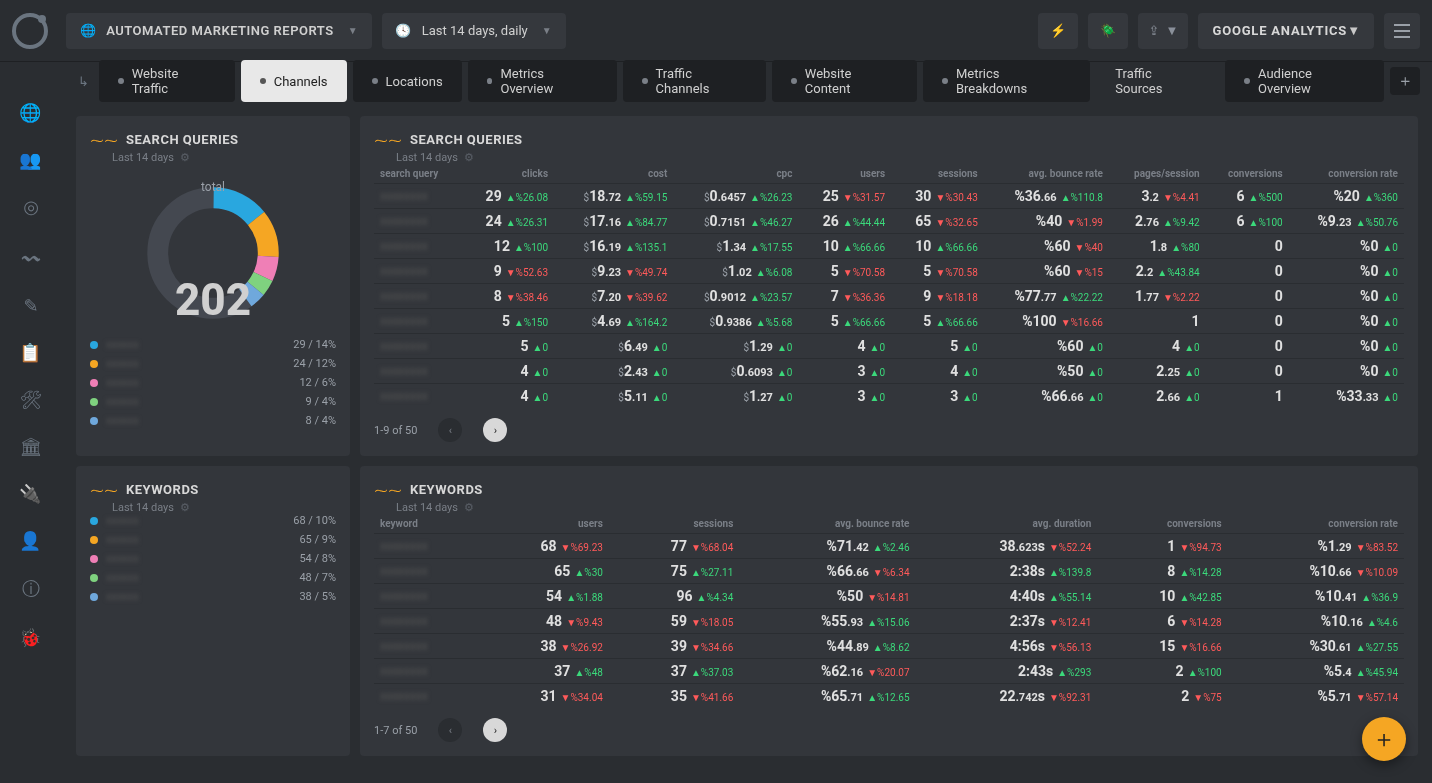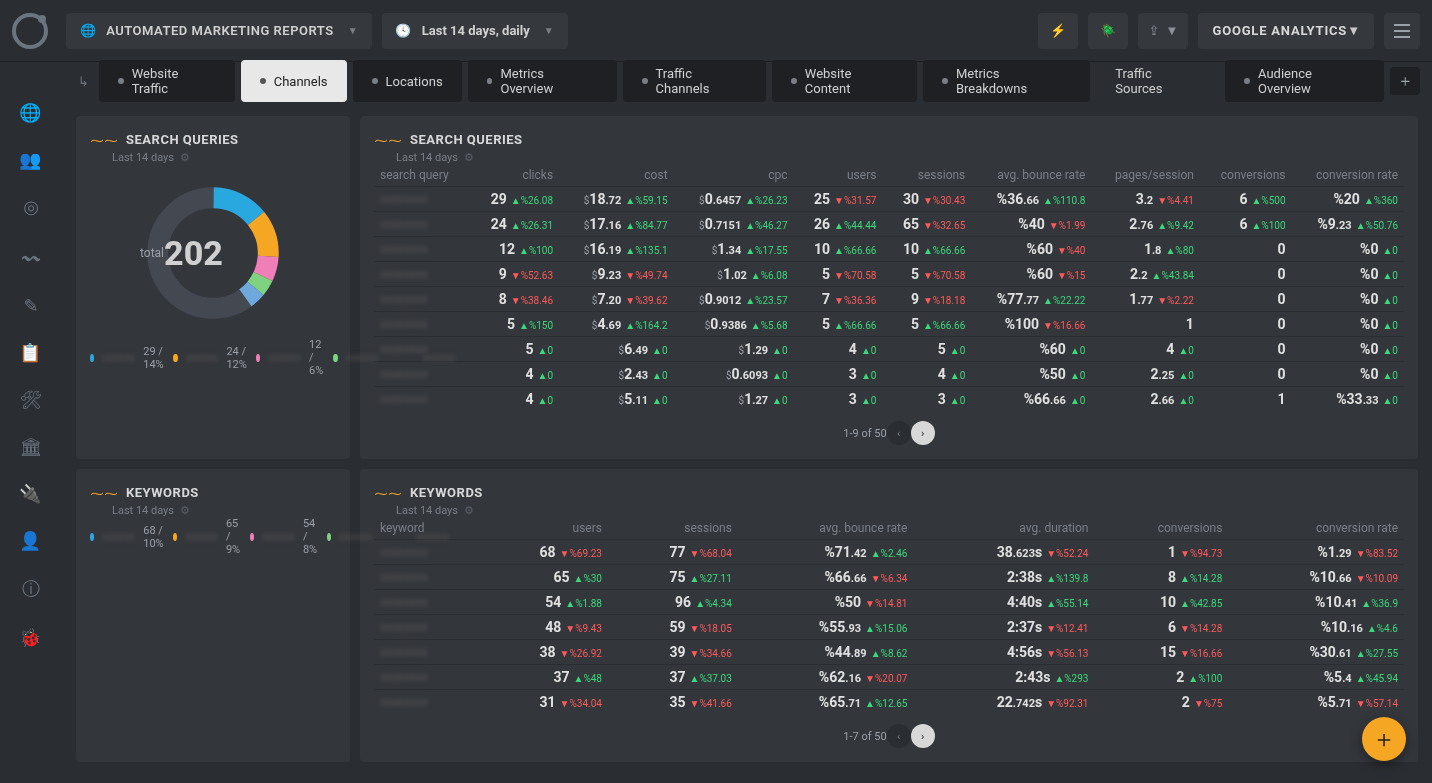--- a/index.html
+++ b/index.html
@@ -34,59 +34,59 @@
 .card{background:#33363b;border-radius:4px;padding:14px}
 .card.small{width:274px}
 .card.big{flex:1}
 .card-header{display:flex;align-items:center;gap:8px;margin-bottom:2px}
 .zig{color:#f5a623;font-size:14px}
 .card-title{font-size:13px;font-weight:700;color:#d8d8d8;letter-spacing:.5px}
 .card-sub{font-size:11px;color:#7a7f87;margin-left:22px;display:flex;align-items:center;gap:6px}
 .gear{color:#5a5f67;font-size:11px}
 .donut-wrap{display:flex;justify-content:center;margin:16px 0 12px}
 .donut{position:relative;width:146px;height:146px}
-.donut-center{position:absolute;inset:0;display:flex;flex-direction:row;align-items:center;justify-content:flex-start}
+.donut-center{position:absolute;inset:0;display:flex;flex-direction:column;align-items:center;justify-content:space-between}
 .donut-center .t{font-size:12px;color:#9aa0a8}
-.donut-center .v{font-size:34px;font-weight:800;color:#d0d0d0}
+.donut-center .v{font-size:44px;font-weight:800;color:#d0d0d0}
 .donut.sm{width:110px;height:110px}
 .donut.sm .v{font-size:26px}
-.legend{display:flex;flex-direction:row;gap:6px;font-size:11px}
+.legend{display:flex;flex-direction:column;gap:6px;font-size:11px}
 .legend-item{display:flex;align-items:center;gap:8px}
 .legend-item .sw{width:8px;height:8px;border-radius:50%}
 .legend-item .nm{color:#555;filter:blur(2px);flex:1}
 .legend-item .st{color:#9aa0a8}
 .tbl{width:100%;font-size:12px;border-collapse:collapse}
-.tbl th{text-align:right;font-weight:400;color:#7a7f87;font-size:12px;padding:4px 6px}
+.tbl th{text-align:right;font-weight:700;color:#7a7f87;font-size:10px;padding:4px 6px}
 .tbl th:first-child{text-align:left}
 .tbl td{text-align:right;padding:4px 6px;border-top:1px solid #2a2d31;white-space:nowrap}
 .tbl td:first-child{text-align:left;color:#555;filter:blur(2px)}
 .mv{font-size:14px;font-weight:700;color:#e0e0e0}
 .mv .cur{font-size:10px;font-weight:400;color:#9aa0a8}
 .mv .dec{font-size:11px}
 .delta{font-size:10px;margin-left:4px}
 .delta.up{color:#3bd97b}
 .delta.dn{color:#ff5a5a}
-.pager{display:flex;align-items:center;justify-content:center;gap:0;margin-top:10px;font-size:11px;color:#9aa0a8}
+.pager{display:flex;align-items:center;justify-content:flex-start;gap:21px;margin-top:10px;font-size:11px;color:#9aa0a8}
 .pager-btn{width:24px;height:24px;border-radius:50%;background:#2a2d31;display:flex;align-items:center;justify-content:center;cursor:pointer;color:#7a7f87}
 .pager-btn.on{background:#d8d8d8;color:#222}
 .fab{position:absolute;right:26px;bottom:22px;width:44px;height:44px;border-radius:50%;background:#f5a623;display:flex;align-items:center;justify-content:center;color:#222;font-size:24px;cursor:pointer;box-shadow:0 4px 12px rgba(0,0,0,.4)}
 </style>
 </head>
 <body>
 
 <div class="topbar">
   <div class="logo"></div>
   <div class="dropdown">
     <span class="globe-ico">🌐</span>
     <span class="label">AUTOMATED MARKETING REPORTS</span>
     <span class="caret">▼</span>
   </div>
   <div class="dropdown">
     <span class="globe-ico">🕓</span>
-    <span class="label" style="font-weight:700;letter-spacing:0">Last 14 days, daily</span>
+    <span class="label" style="font-weight:400;letter-spacing:0">Last 14 days, daily</span>
     <span class="caret">▼</span>
   </div>
   <div class="spacer"></div>
   <div class="iconbtn">
       <span>⚡</span>
     </div>
   <div class="iconbtn">
       <span>🪲</span>
     </div>
   <div class="iconbtn share">

